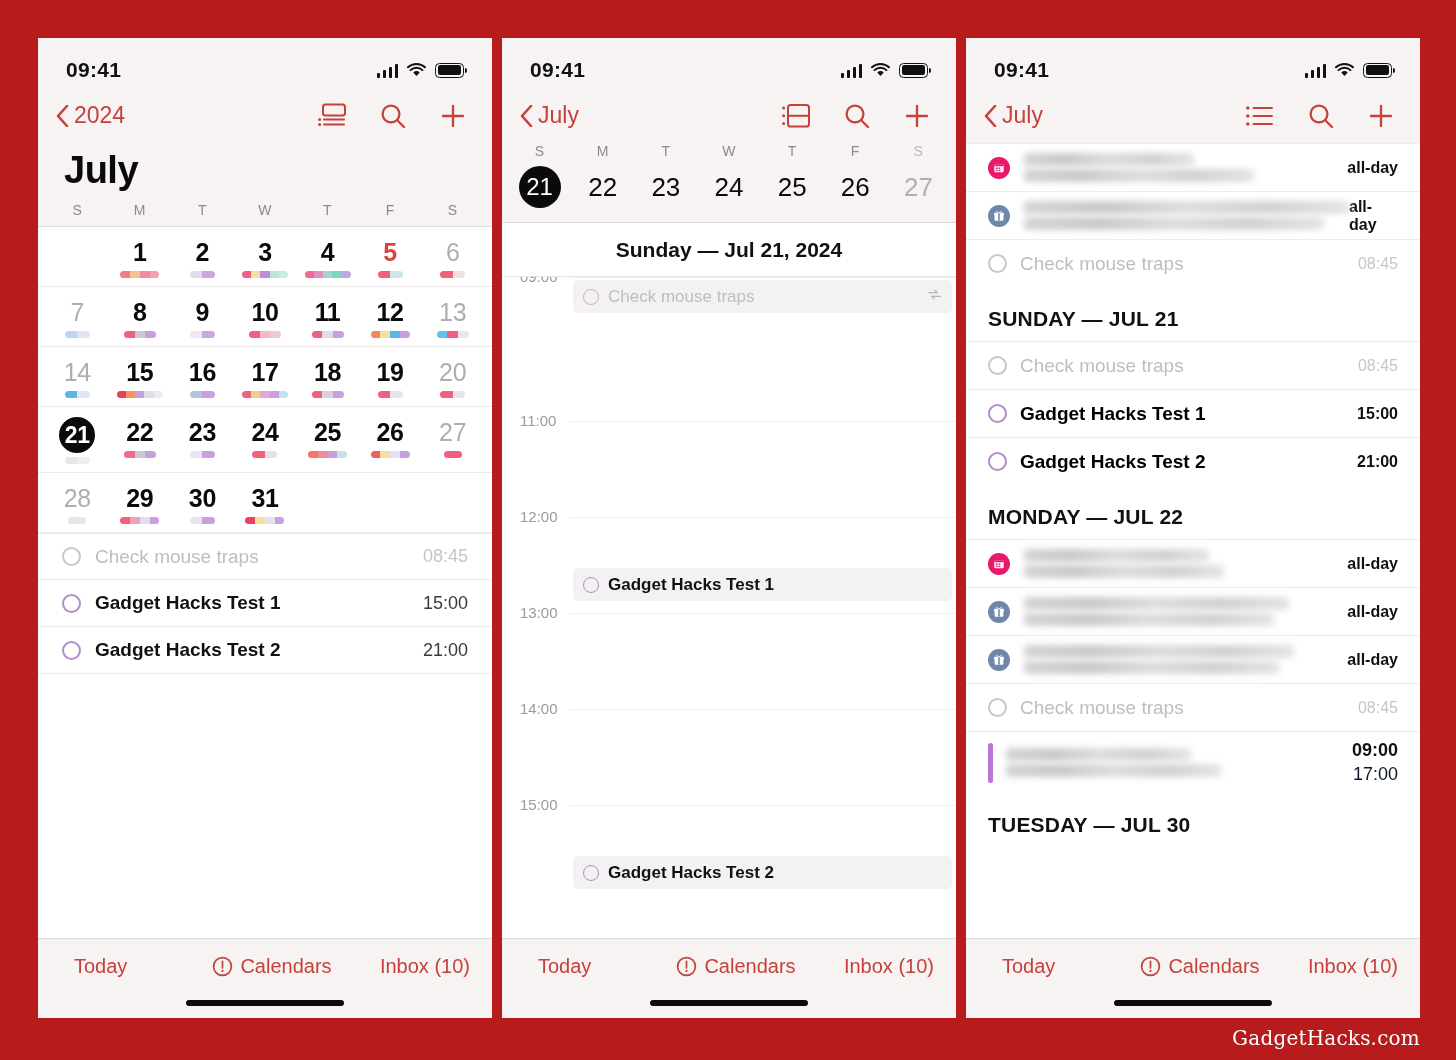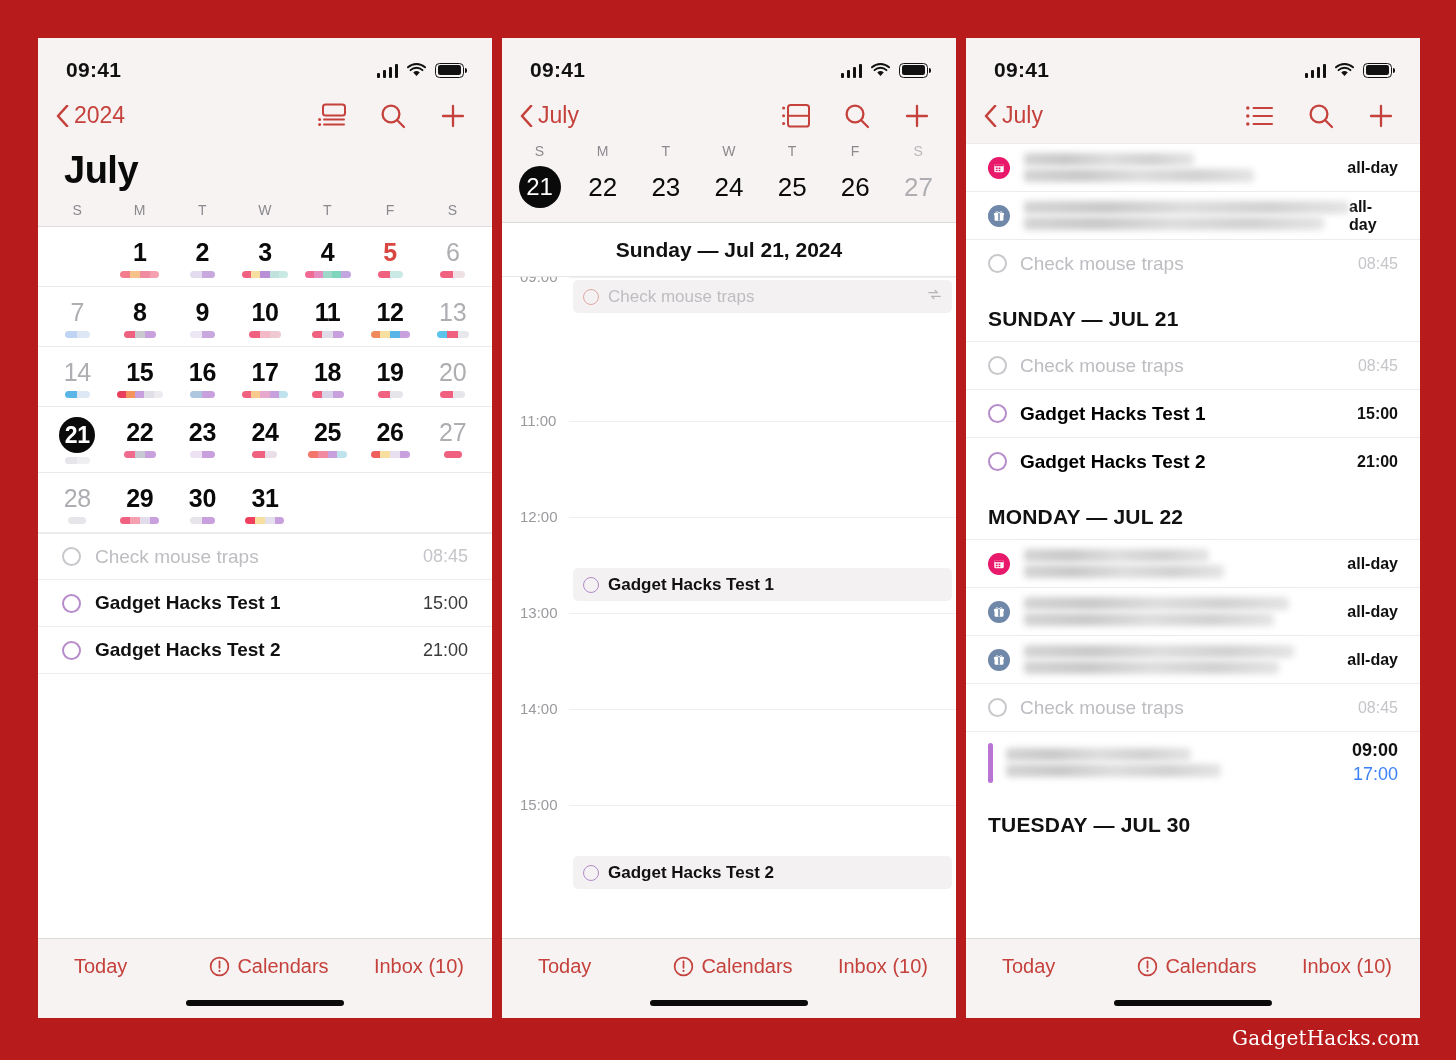--- a/index.html
+++ b/index.html
@@ -245,39 +245,39 @@
     filter:blur(3.4px);
     opacity:.92;
   }
   .lrow .ring { margin-right:13px; }
   .ltitle { font-size:19px; flex:1 1 auto; }
   .ltitle.done { color:#BDBDC2; }
   .ltime { font-size:16px; color:#111; font-weight:bold; }
   .ltime.done { color:#C5C5CA; font-weight:normal; }
   .timestack { text-align:right; line-height:1.28; }
   .timestack .t1 { font-size:18px; color:#111; font-weight:bold; display:block; }
-  .timestack .t2 { font-size:18px; color:#3b82f6; display:block; }
+  .timestack .t2 { font-size:18px; color:#0f172a; display:block; }
 
   
   .tabbar {
     flex:0 0 auto;
     background:#F7F3F3;
     border-top:1px solid #DCD9D9;
     height:80px;
     display:flex; align-items:flex-start;
     padding-top:16px;
     position:relative;
   }
   .tabitem {
     flex:1 1 0; text-align:center;
     color:#C5413C; font-size:20px; cursor:pointer;
     display:flex; align-items:center; justify-content:center; gap:7px;
   }
   .tabitem.left { justify-content:flex-start; padding-left:36px; }
-  .tabitem.right { justify-content:flex-end; padding-right:28px; }
+  .tabitem.right { justify-content:flex-end; padding-right:22px; }
   .homebar {
     position:absolute; bottom:12px; left:50%;
     transform:translateX(-50%);
     width:158px; height:6px; background:#0A0A0A; border-radius:3px;
   }
 </style>
 </head>
 <body>
 
 <div class="frame">

